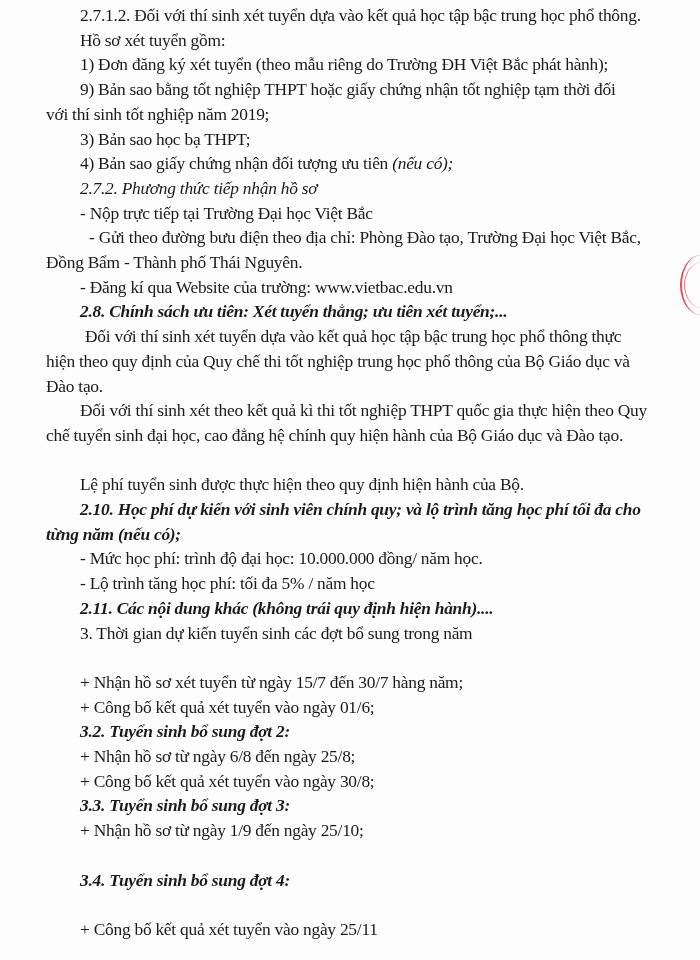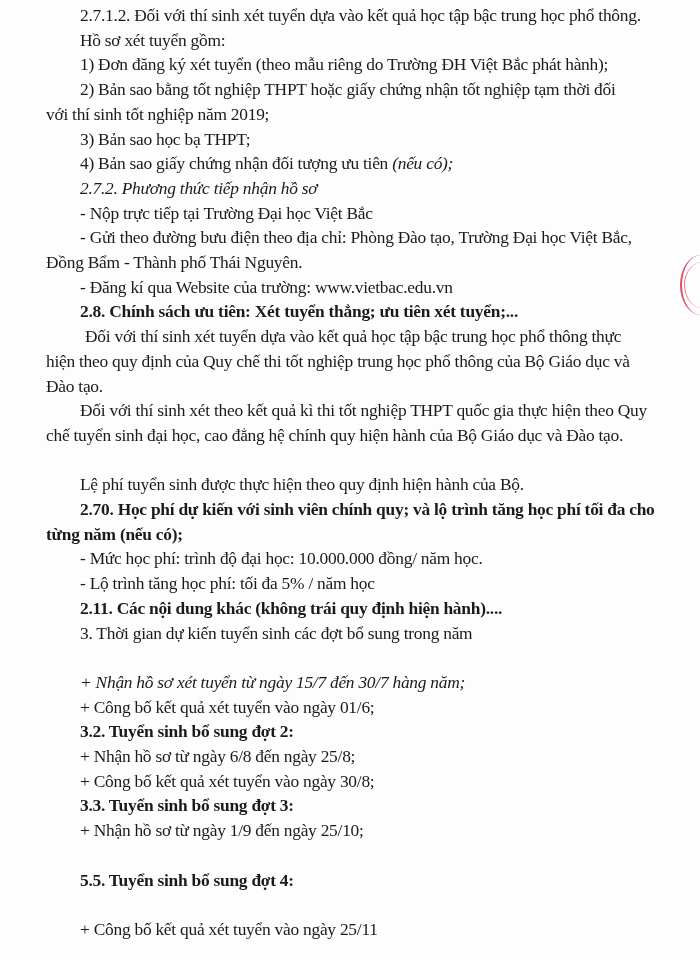--- a/index.html
+++ b/index.html
@@ -16,21 +16,21 @@
       font-size: 17.4px;
       line-height: 22px;
       white-space: nowrap;
       letter-spacing: -0.25px;
     }
     .ind { left: 80px; }
     .ind2 { left: 85px; }
     .flush { left: 46px; }
     .b { font-weight: normal; }
     .i { font-style: italic; }
-    .bi { font-weight: bold; }
+    .bi { font-weight: bold; font-style: italic; }
     .stamp {
       position: absolute; left: 680px; top: 255px;
       width: 40px; height: 60px;
       border-left: 2px solid #d8344a;
       border-radius: 50% 0 0 50%;
       opacity: 0.85;
     }
     .stamp2 {
       position: absolute; left: 684px; top: 262px;
       width: 36px; height: 46px;
@@ -39,47 +39,47 @@
       opacity: 0.8;
     }
   </style>
 </head>
 <body>
 
 <div class="page">
   <div class="line ind" style="top: 4px;">2.7.1.2. Đối với thí sinh xét tuyển dựa vào kết quả học tập bậc trung học phổ thông.</div>
   <div class="line ind b" style="top: 28.7px;">Hồ sơ xét tuyển gồm:</div>
   <div class="line ind" style="top: 53.4px;">1) Đơn đăng ký xét tuyển (theo mẫu riêng do Trường ĐH Việt Bắc phát hành);</div>
-  <div class="line ind" style="top: 78.1px;">2) Bản sao bằng tốt nghiệp THPT hoặc giấy chứng nhận tốt nghiệp tạm thời đối</div>
+  <div class="line ind" style="top: 78.1px;">9) Bản sao bằng tốt nghiệp THPT hoặc giấy chứng nhận tốt nghiệp tạm thời đối</div>
   <div class="line flush" style="top: 102.8px;">với thí sinh tốt nghiệp năm 2019;</div>
   <div class="line ind" style="top: 127.5px;">3) Bản sao học bạ THPT;</div>
   <div class="line ind" style="top: 152.2px;"><span>4) Bản sao giấy chứng nhận đối tượng ưu tiên</span><span class="i"> (nếu có);</span></div>
   <div class="line ind i" style="top: 176.9px;">2.7.2. Phương thức tiếp nhận hồ sơ</div>
   <div class="line ind" style="top: 201.6px;">- Nộp trực tiếp tại Trường Đại học Việt Bắc</div>
-  <div class="line ind" style="top: 226.3px;">- Gửi theo đường bưu điện theo địa chỉ: Phòng Đào tạo, Trường Đại học Việt Bắc,</div>
+  <div class="line ind" style="top: 226.3px; margin-left: 9px;">- Gửi theo đường bưu điện theo địa chỉ: Phòng Đào tạo, Trường Đại học Việt Bắc,</div>
   <div class="line flush" style="top: 251px;">Đồng Bẩm - Thành phố Thái Nguyên.</div>
   <div class="line ind" style="top: 275.7px;">- Đăng kí qua Website của trường: www.vietbac.edu.vn</div>
   <div class="line ind bi" style="top: 300.4px;">2.8. Chính sách ưu tiên: Xét tuyển thẳng; ưu tiên xét tuyển;...</div>
   <div class="line ind2" style="top: 325.1px;">Đối với thí sinh xét tuyển dựa vào kết quả học tập bậc trung học phổ thông thực</div>
   <div class="line flush" style="top: 349.8px;">hiện theo quy định của Quy chế thi tốt nghiệp trung học phổ thông của Bộ Giáo dục và</div>
   <div class="line flush" style="top: 374.5px;">Đào tạo.</div>
   <div class="line ind" style="top: 399.2px;">Đối với thí sinh xét theo kết quả kì thi tốt nghiệp THPT quốc gia thực hiện theo Quy</div>
   <div class="line flush" style="top: 423.9px;">chế tuyển sinh đại học, cao đẳng hệ chính quy hiện hành của Bộ Giáo dục và Đào tạo.</div>
   <div class="line ind" style="top: 473.3px;">Lệ phí tuyển sinh được thực hiện theo quy định hiện hành của Bộ.</div>
-  <div class="line ind bi" style="top: 498px;">2.70. Học phí dự kiến với sinh viên chính quy; và lộ trình tăng học phí tối đa cho</div>
+  <div class="line ind bi" style="top: 498px;">2.10. Học phí dự kiến với sinh viên chính quy; và lộ trình tăng học phí tối đa cho</div>
   <div class="line flush bi" style="top: 522.7px;">từng năm (nếu có);</div>
   <div class="line ind" style="top: 547.4px;">- Mức học phí: trình độ đại học: 10.000.000 đồng/ năm học.</div>
   <div class="line ind" style="top: 572.1px;">- Lộ trình tăng học phí: tối đa 5% / năm học</div>
   <div class="line ind bi" style="top: 596.8px;">2.11. Các nội dung khác (không trái quy định hiện hành)....</div>
   <div class="line ind b" style="top: 621.5px;">3. Thời gian dự kiến tuyển sinh các đợt bổ sung trong năm</div>
-  <div class="line ind" style="top: 670.9px; font-style: italic;">+ Nhận hồ sơ xét tuyển từ ngày 15/7 đến 30/7 hàng năm;</div>
+  <div class="line ind" style="top: 670.9px;">+ Nhận hồ sơ xét tuyển từ ngày 15/7 đến 30/7 hàng năm;</div>
   <div class="line ind" style="top: 695.6px;">+ Công bố kết quả xét tuyển vào ngày 01/6;</div>
   <div class="line ind bi" style="top: 720.3px;">3.2. Tuyển sinh bổ sung đợt 2:</div>
   <div class="line ind" style="top: 745px;">+ Nhận hồ sơ từ ngày 6/8 đến ngày 25/8;</div>
   <div class="line ind" style="top: 769.7px;">+ Công bố kết quả xét tuyển vào ngày 30/8;</div>
   <div class="line ind bi" style="top: 794.4px;">3.3. Tuyển sinh bổ sung đợt 3:</div>
   <div class="line ind" style="top: 819.1px;">+ Nhận hồ sơ từ ngày 1/9 đến ngày 25/10;</div>
-  <div class="line ind bi" style="top: 868.5px;">5.5. Tuyển sinh bổ sung đợt 4:</div>
+  <div class="line ind bi" style="top: 868.5px;">3.4. Tuyển sinh bổ sung đợt 4:</div>
   <div class="line ind" style="top: 917.9px;">+ Công bố kết quả xét tuyển vào ngày 25/11</div>
 
   <div class="stamp"></div>
   <div class="stamp2"></div>
 </div>
 
 </body></html>

